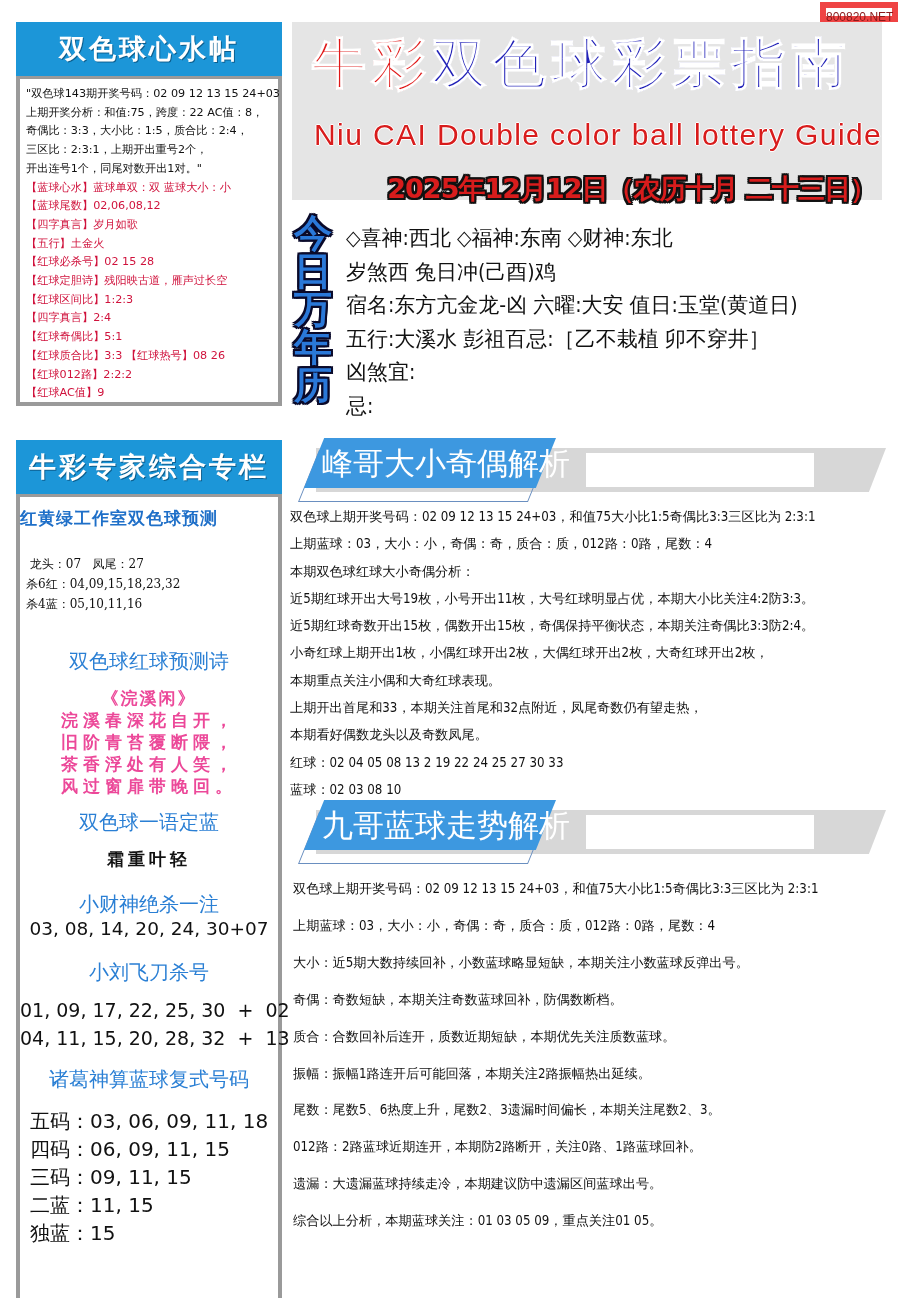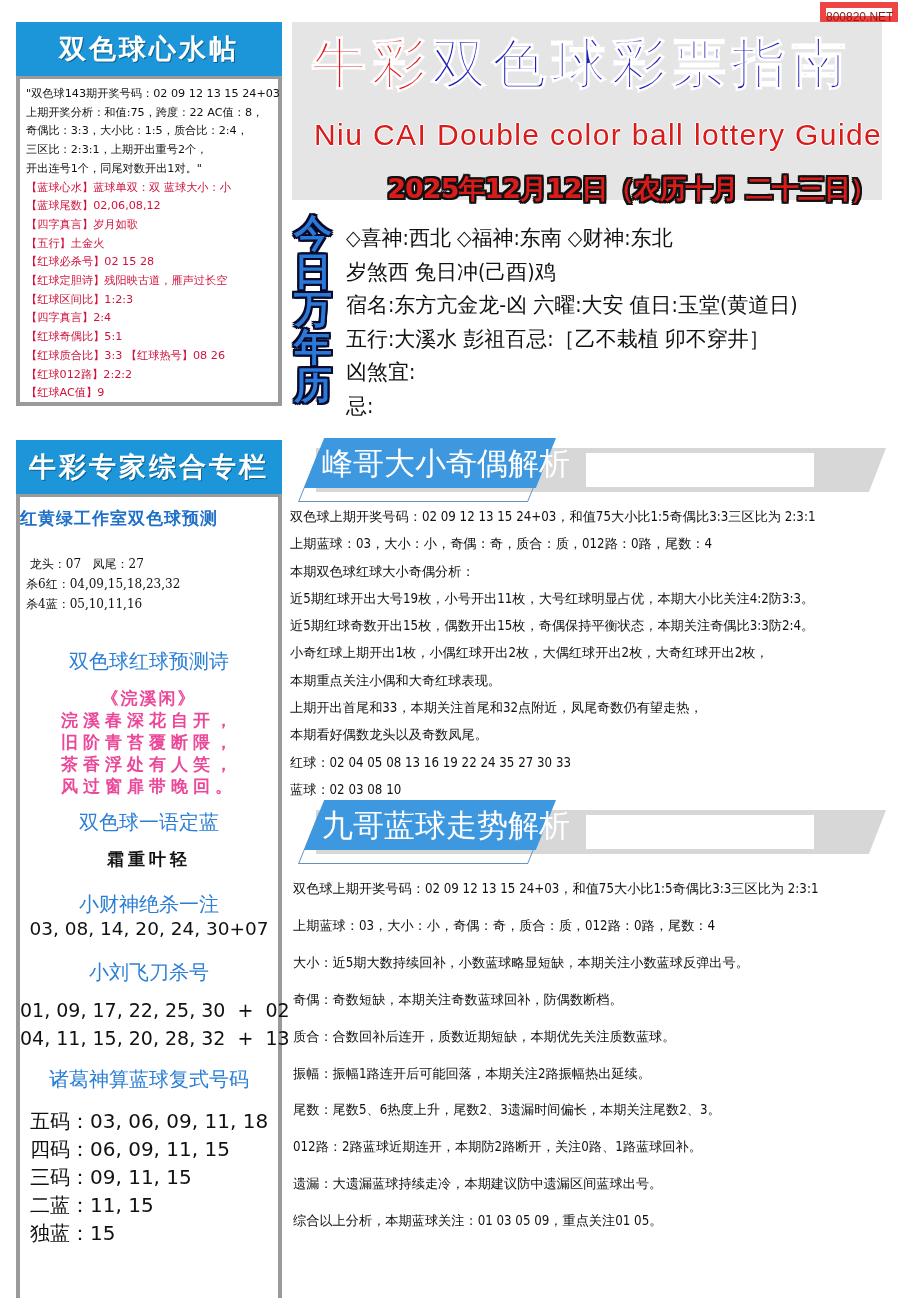--- a/index.html
+++ b/index.html
@@ -203,21 +203,21 @@
 <div class="body-text" id="feng-body">
   <div class="bt-line">双色球上期开奖号码：02 09 12 13 15 24+03，和值75大小比1:5奇偶比3:3三区比为 2:3:1</div>
   <div class="bt-line">上期蓝球：03，大小：小，奇偶：奇，质合：质，012路：0路，尾数：4</div>
   <div class="bt-line">本期双色球红球大小奇偶分析：</div>
   <div class="bt-line">近5期红球开出大号19枚，小号开出11枚，大号红球明显占优，本期大小比关注4:2防3:3。</div>
   <div class="bt-line">近5期红球奇数开出15枚，偶数开出15枚，奇偶保持平衡状态，本期关注奇偶比3:3防2:4。</div>
   <div class="bt-line">小奇红球上期开出1枚，小偶红球开出2枚，大偶红球开出2枚，大奇红球开出2枚，</div>
   <div class="bt-line">本期重点关注小偶和大奇红球表现。</div>
   <div class="bt-line">上期开出首尾和33，本期关注首尾和32点附近，凤尾奇数仍有望走热，</div>
   <div class="bt-line">本期看好偶数龙头以及奇数凤尾。</div>
-  <div class="bt-line">红球：02 04 05 08 13 16 19 22 24 35 27 30 33</div>
+  <div class="bt-line">红球：02 04 05 08 13 2 19 22 24 25 27 30 33</div>
   <div class="bt-line">蓝球：02 03 08 10</div>
 </div>
 
 <div class="sec-hdr" id="hdr-jiu">
   <div class="grey-band"></div>
   <div class="white-box"></div>
   <div class="outline"></div>
   <div class="blue-tab"></div>
   <div class="hdr-text">九哥蓝球走势解析</div>
 </div>

